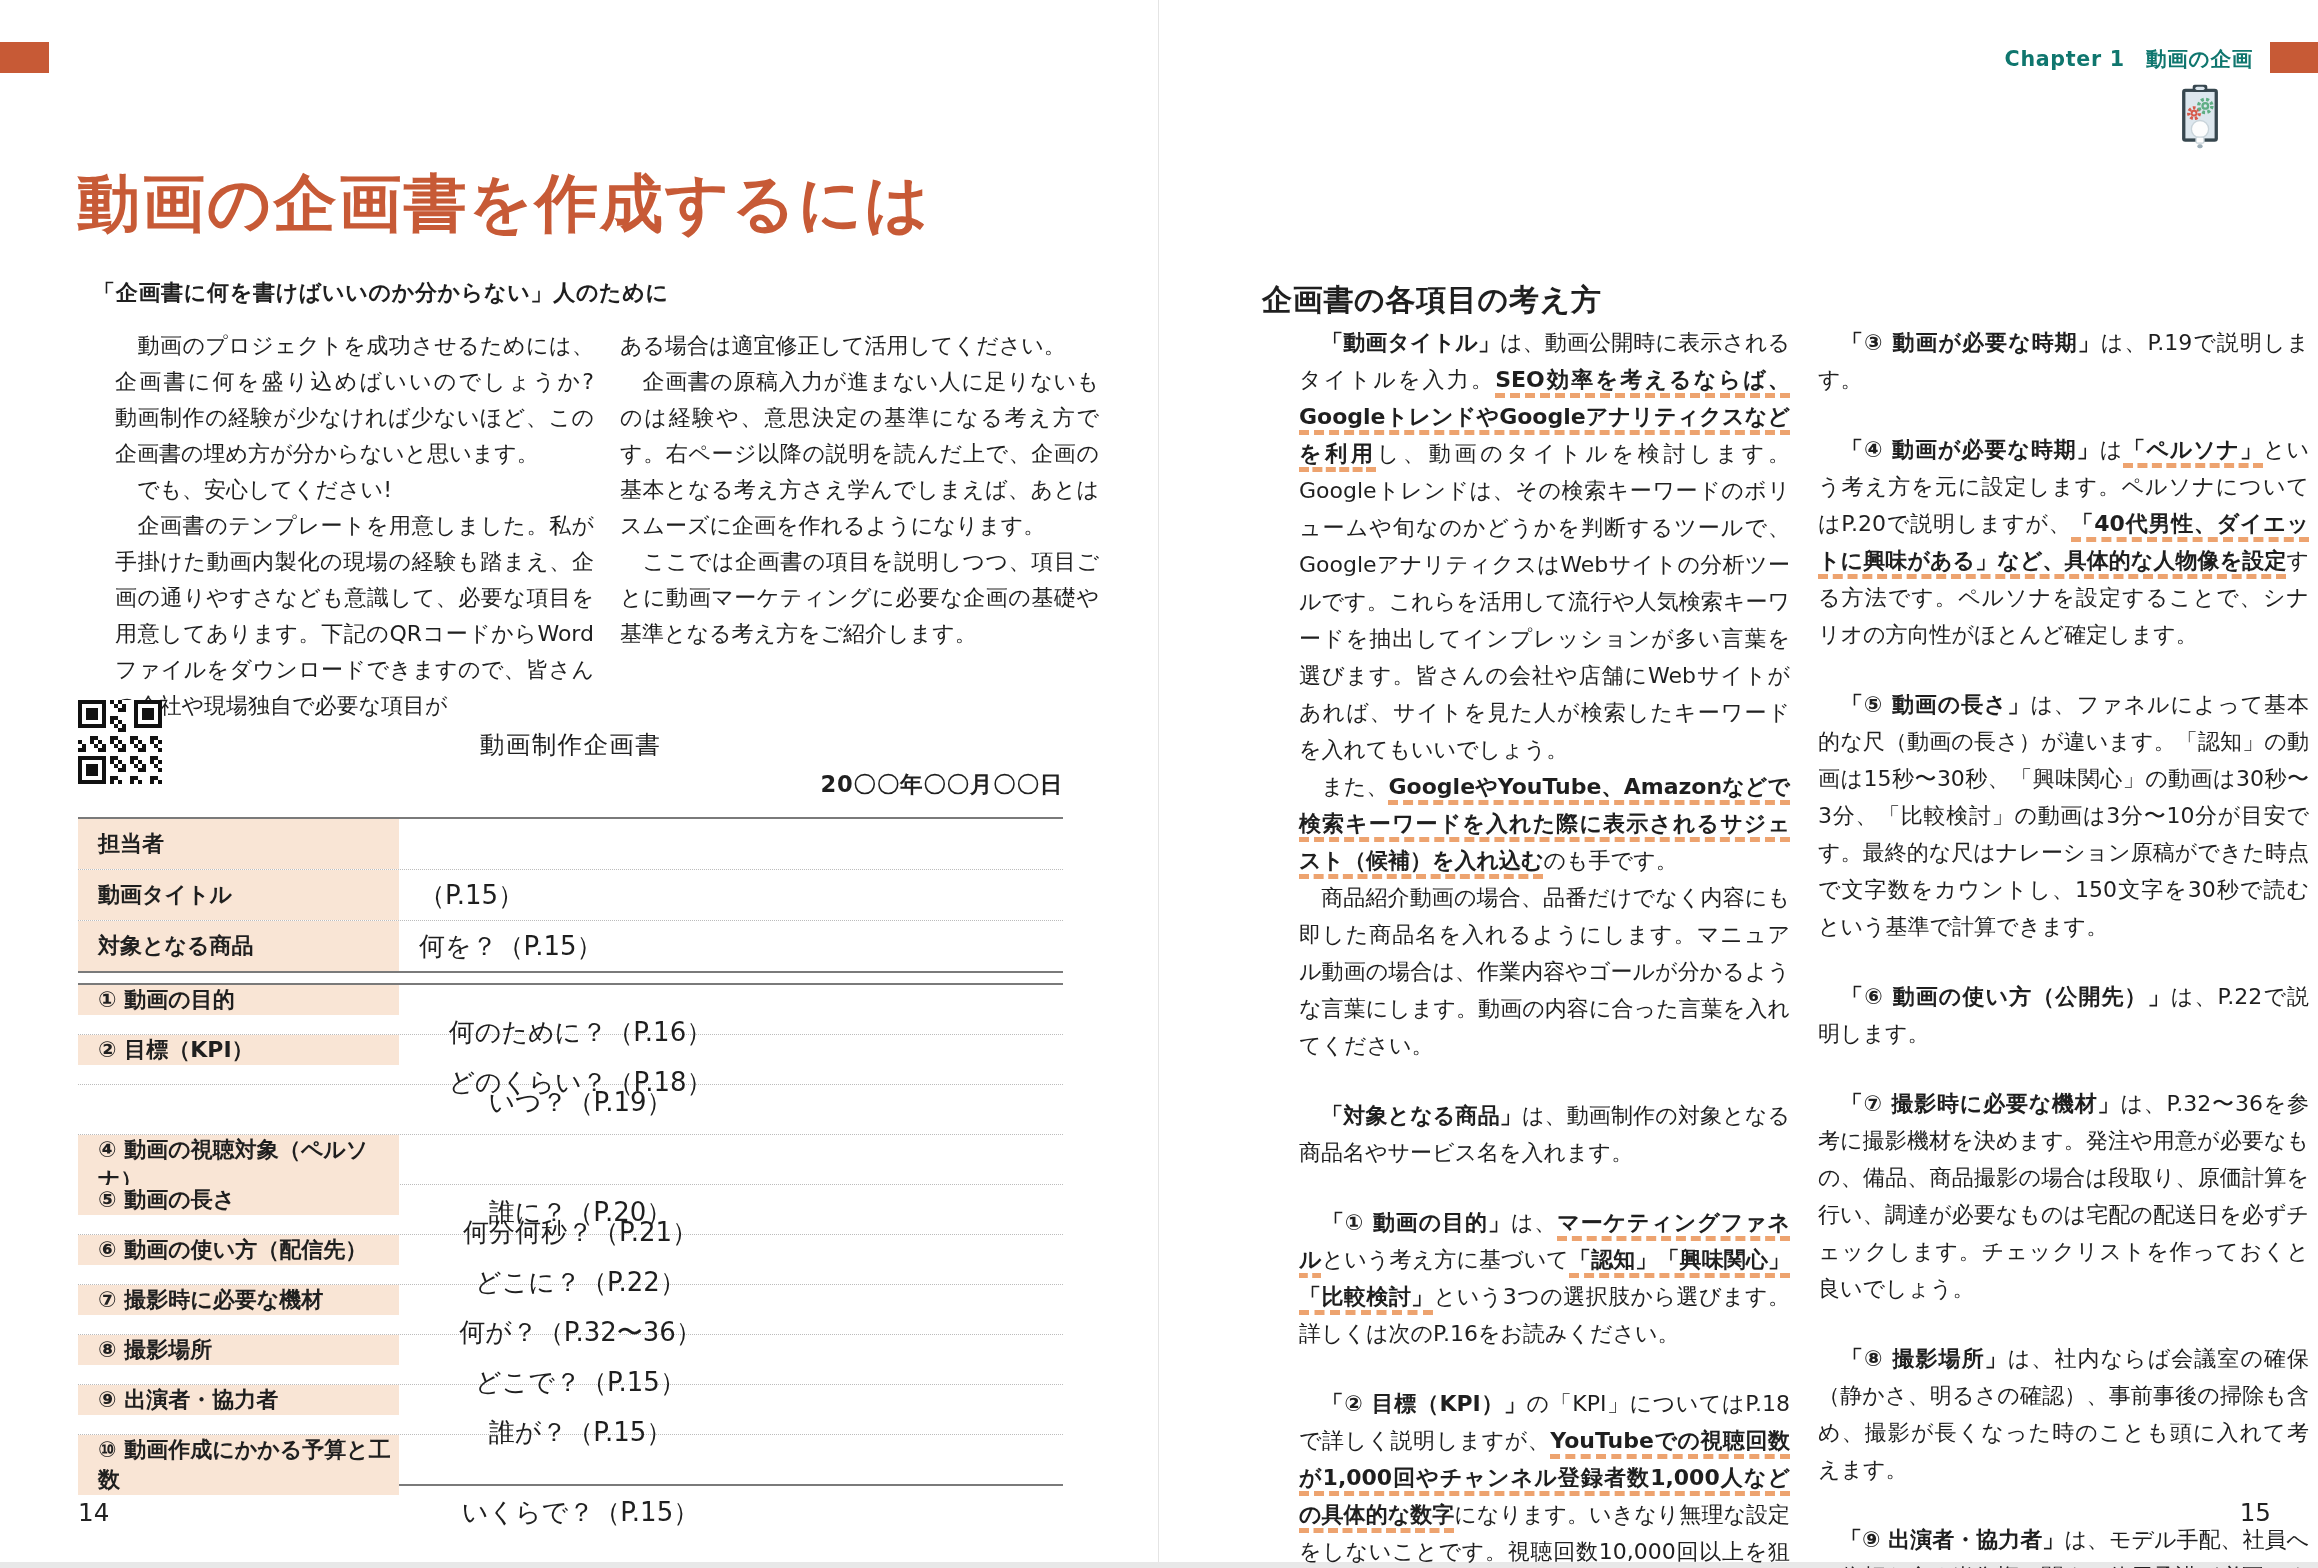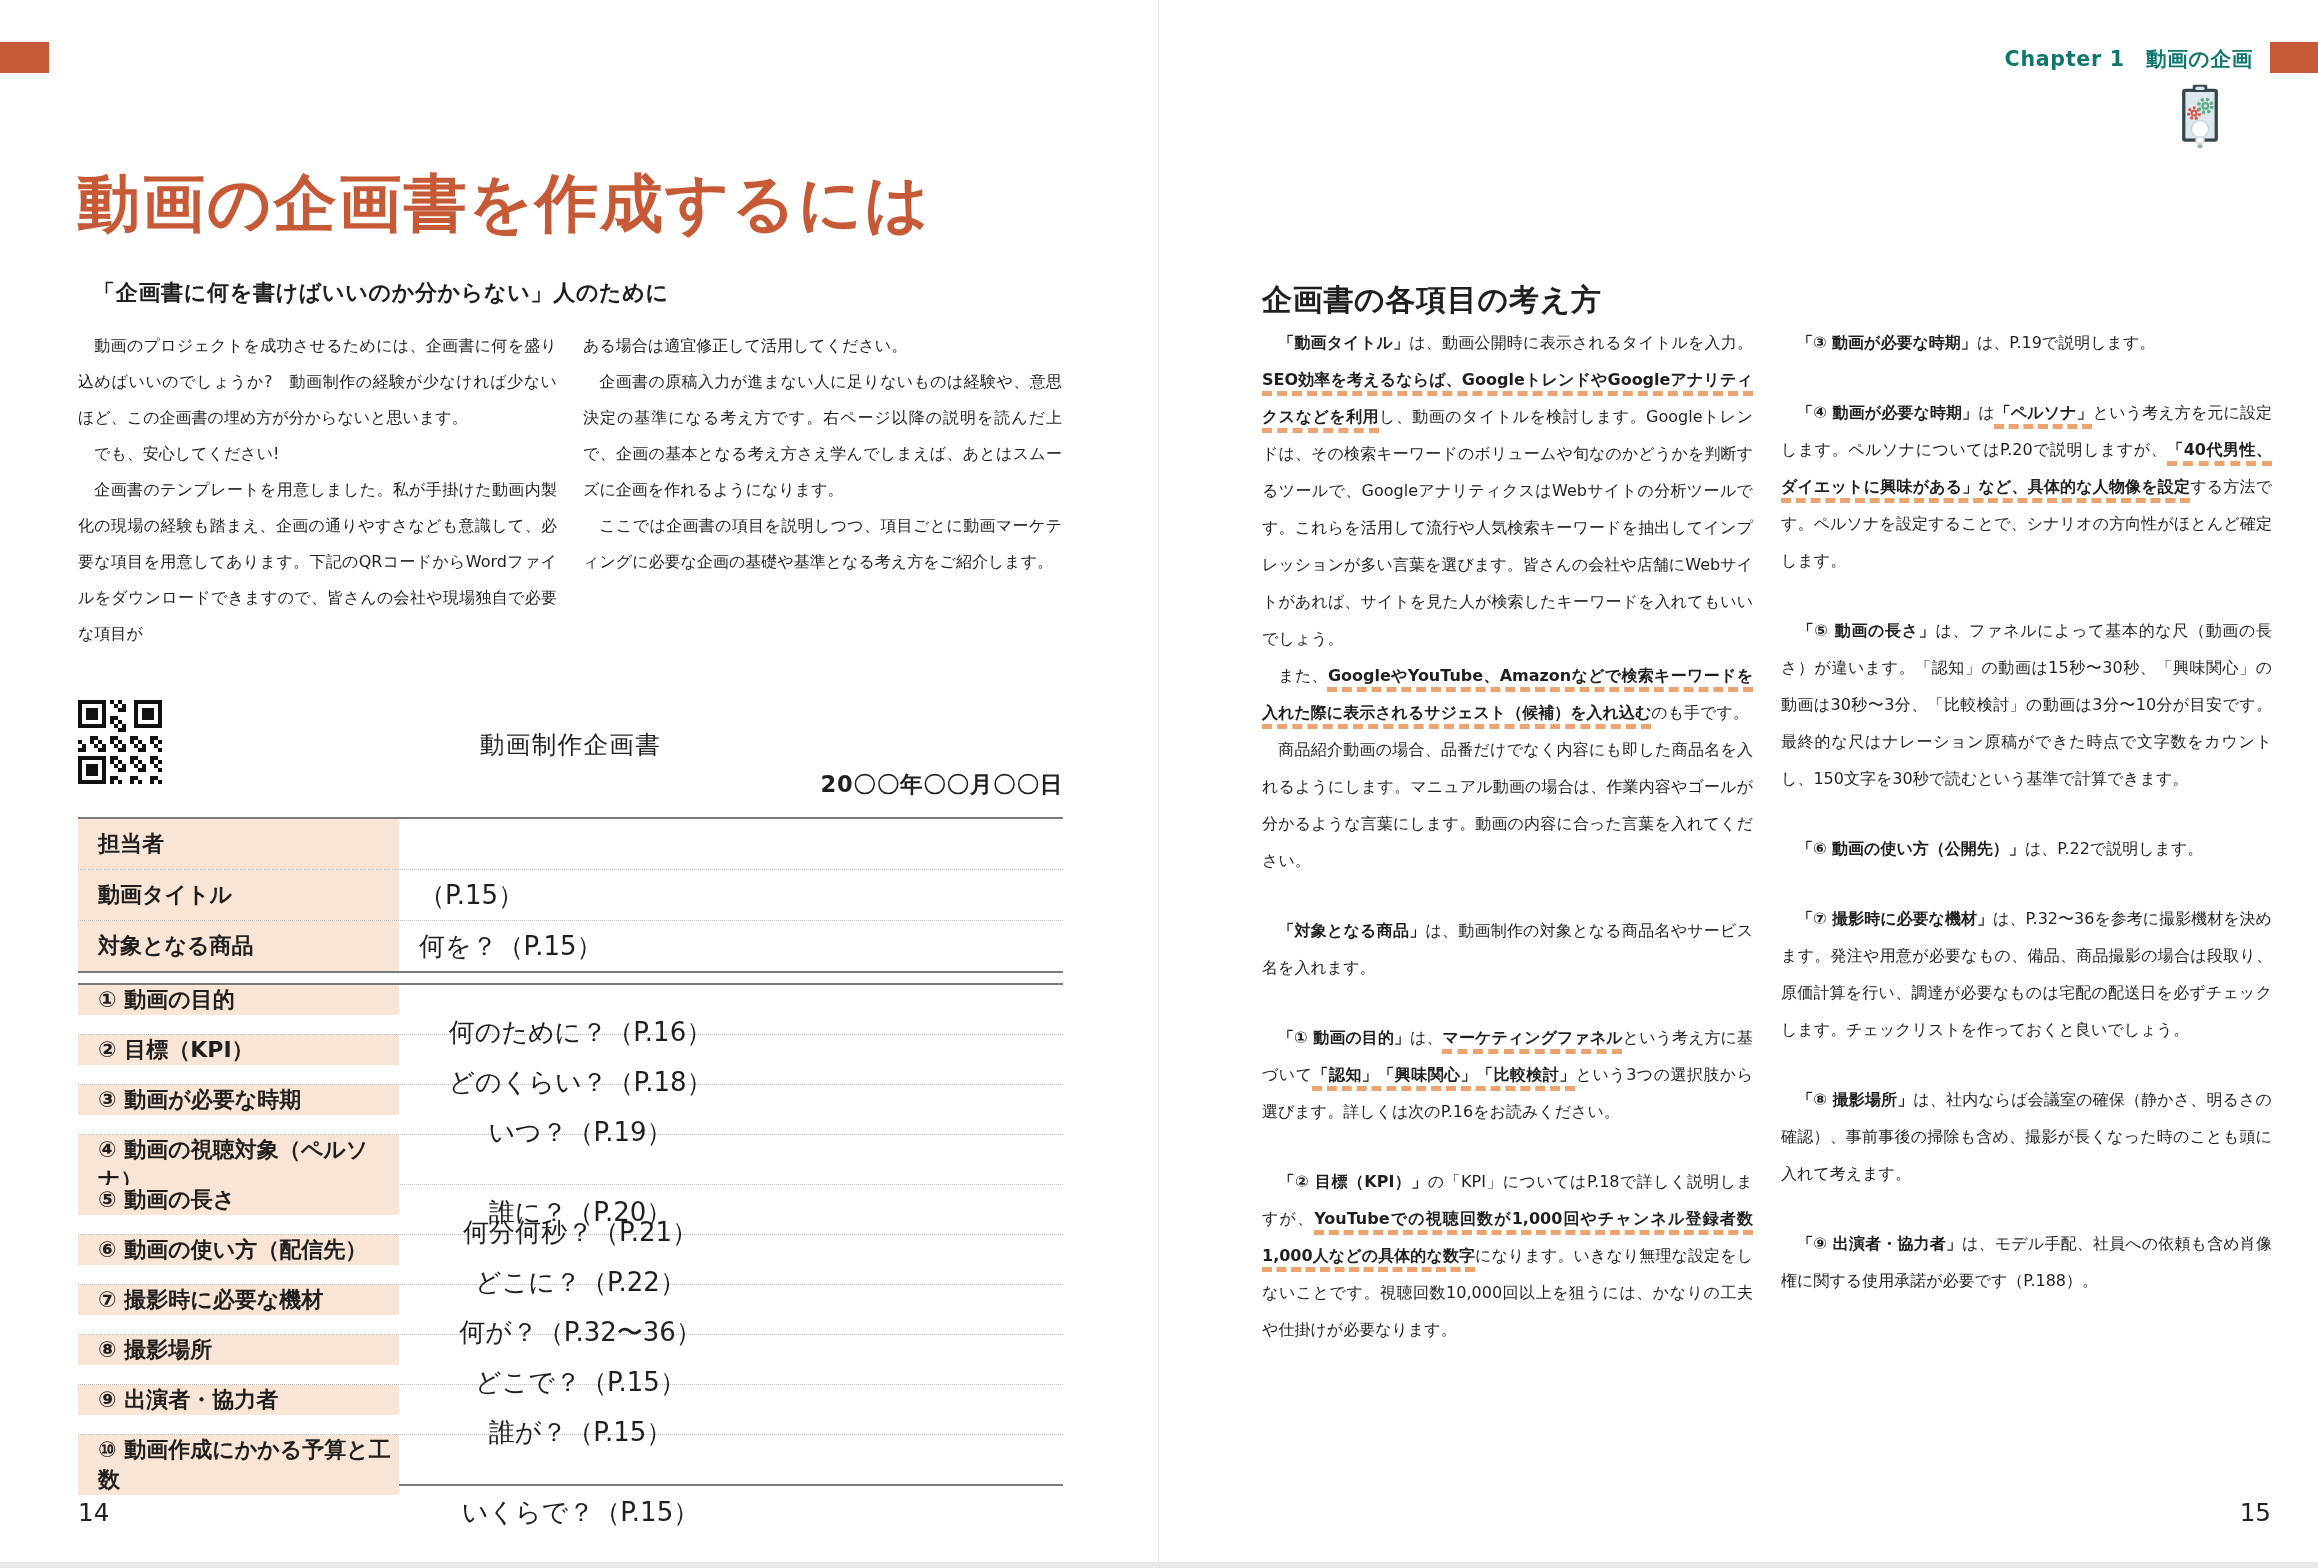--- a/index.html
+++ b/index.html
@@ -34,22 +34,22 @@
 
   .page-title{
     position:absolute;left:77px;top:127px;width:996px;
     font-size:63px;font-weight:800;color:var(--accent);letter-spacing:2px;line-height:1.1;
   }
   .page-subtitle{
     position:absolute;left:93px;top:260px;width:996px;
     font-size:22px;font-weight:700;letter-spacing:0.7px;
   }
   .bodycol{
-    position:absolute;font-size:16px;line-height:36px;text-align:justify;
-    text-justify:inter-character;color:var(--text);
+    position:absolute;font-size:22px;line-height:36px;text-align:justify;
+    text-justify:inter-character;color:var(--text);margin-left:37px;
   }
   .bodycol p{margin:0;}
   .bodycol p.gap{margin-top:33px;}
   #lcol1{left:78px;top:328px;width:479px;}
   #lcol2{left:583px;top:328px;width:479px;}
   #rcol1{left:1262px;top:324px;width:491px;line-height:37px;}
   #rcol2{left:1781px;top:324px;width:491px;line-height:37px;}
   .b{font-weight:700;}
   .u{
     font-weight:700;
@@ -256,21 +256,20 @@
   <div class="ftable" id="table2">
     <div class="trow">
       <div class="tlabel">① 動画の目的</div>
       <div class="tvalue">何のために？（P.16）</div>
     </div>
     <div class="trow">
       <div class="tlabel">② 目標（KPI）</div>
       <div class="tvalue">どのくらい？（P.18）</div>
     </div>
     <div class="trow">
-      <div class="tlabel">③ 動画が必要な時期</div>
       <div class="tvalue">いつ？（P.19）</div>
     </div>
     <div class="trow">
       <div class="tlabel">④ 動画の視聴対象（ペルソナ）</div>
       <div class="tvalue">誰に？（P.20）</div>
     </div>
     <div class="trow">
       <div class="tlabel">⑤ 動画の長さ</div>
       <div class="tvalue">何分何秒？（P.21）</div>
     </div>

